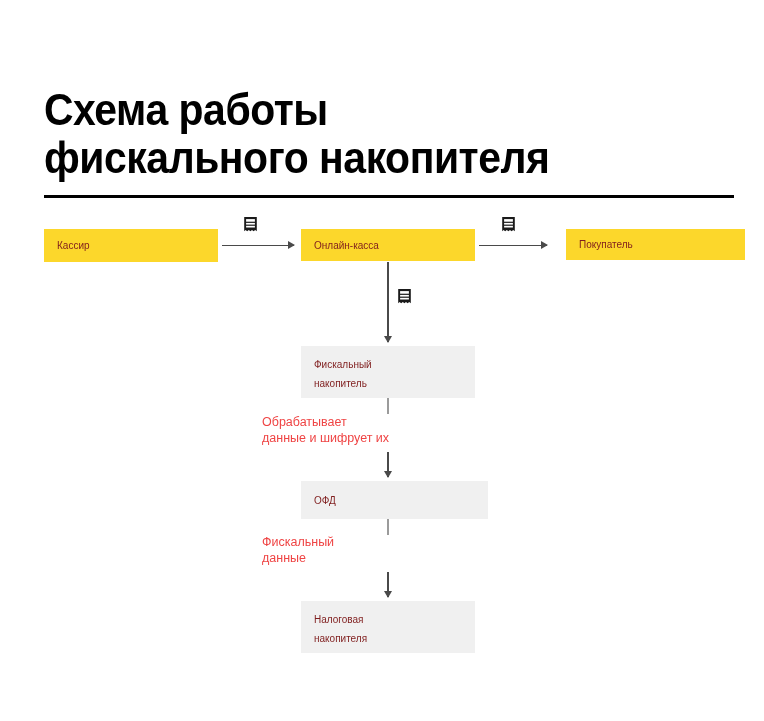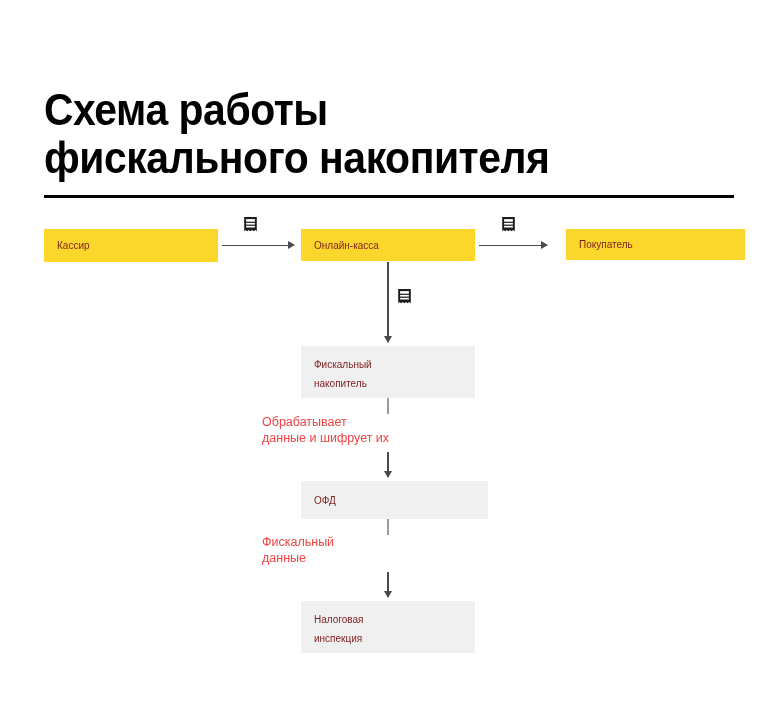--- a/index.html
+++ b/index.html
@@ -196,14 +196,14 @@
   <span>ОФД</span>
 </div>
 
 <div id="line-ofd-to-label2" class="v-line-plain"></div>
 <div id="label-verify" class="edge-label">Фискальный
 данные</div>
 <div id="arrow-label2-to-tax" class="v-arrow"></div>
 
 <div id="node-tax" class="node-box node-gray">
   <span>Налоговая
-инспекция</span>
+накопителя</span>
 </div>
 
 </body></html>

